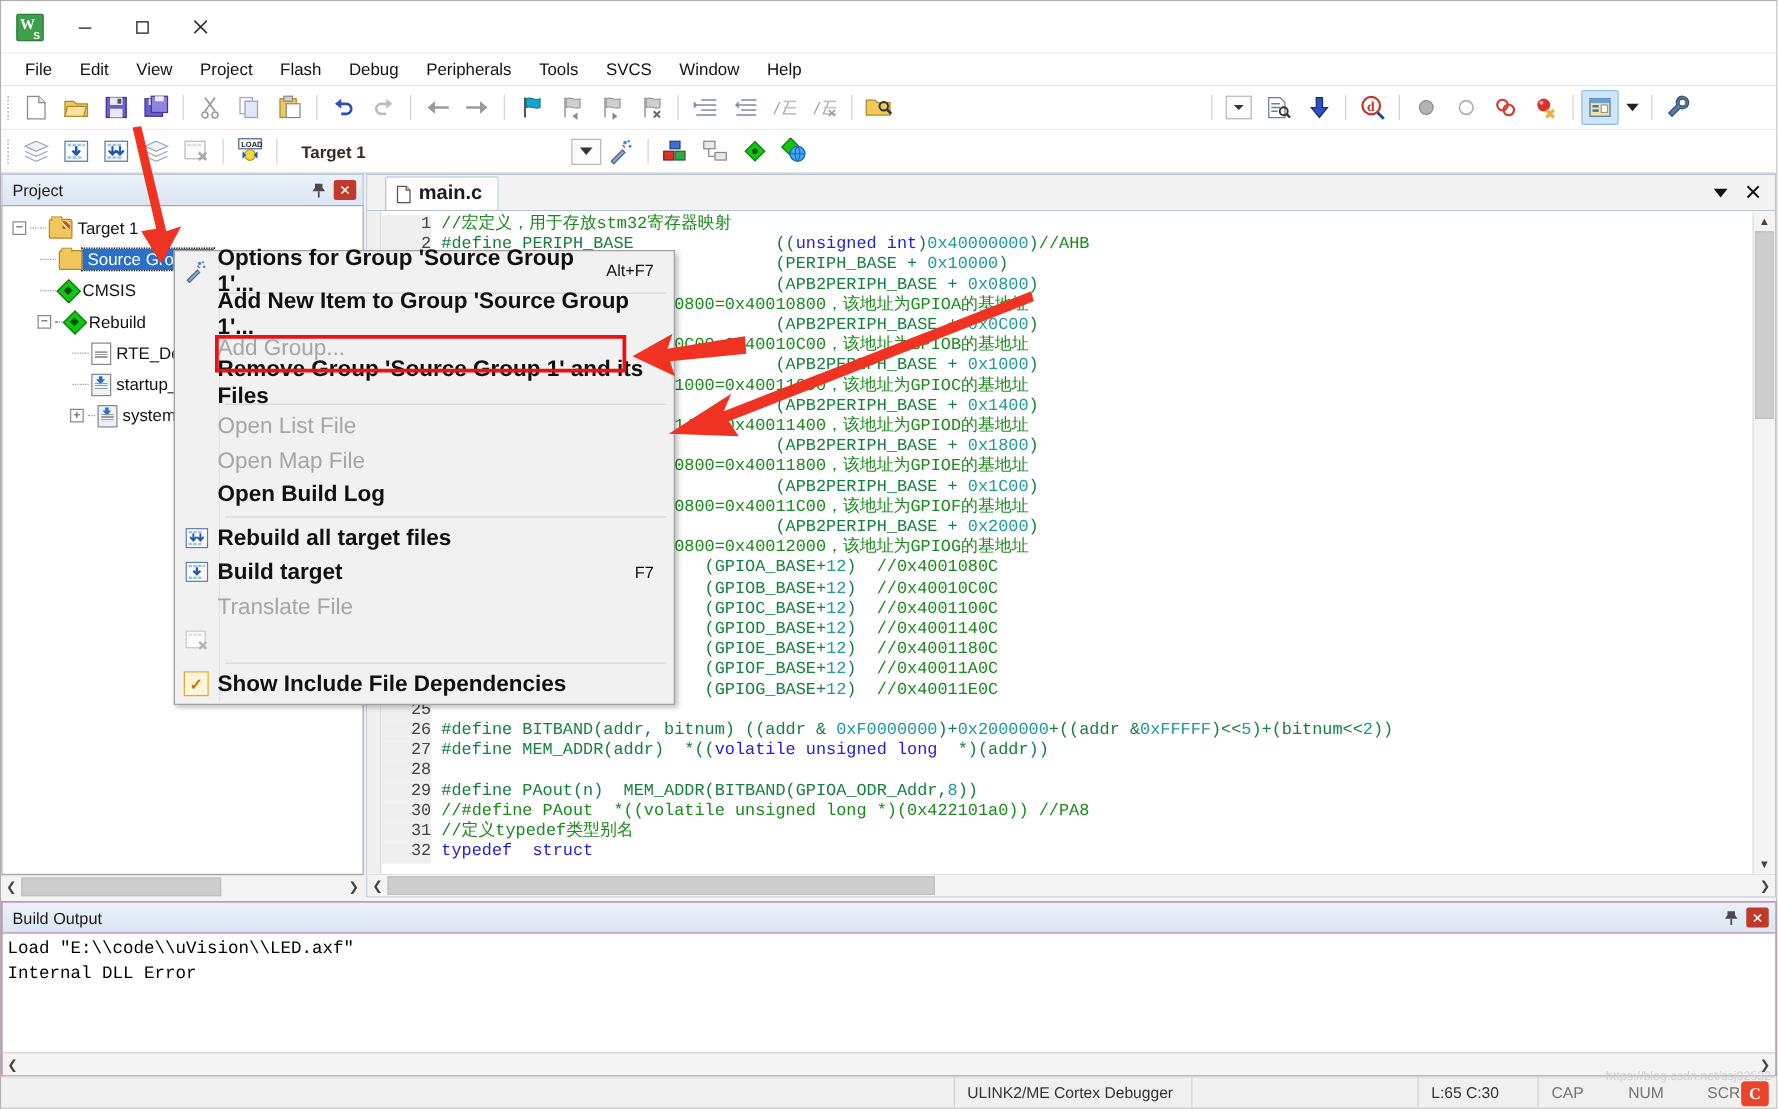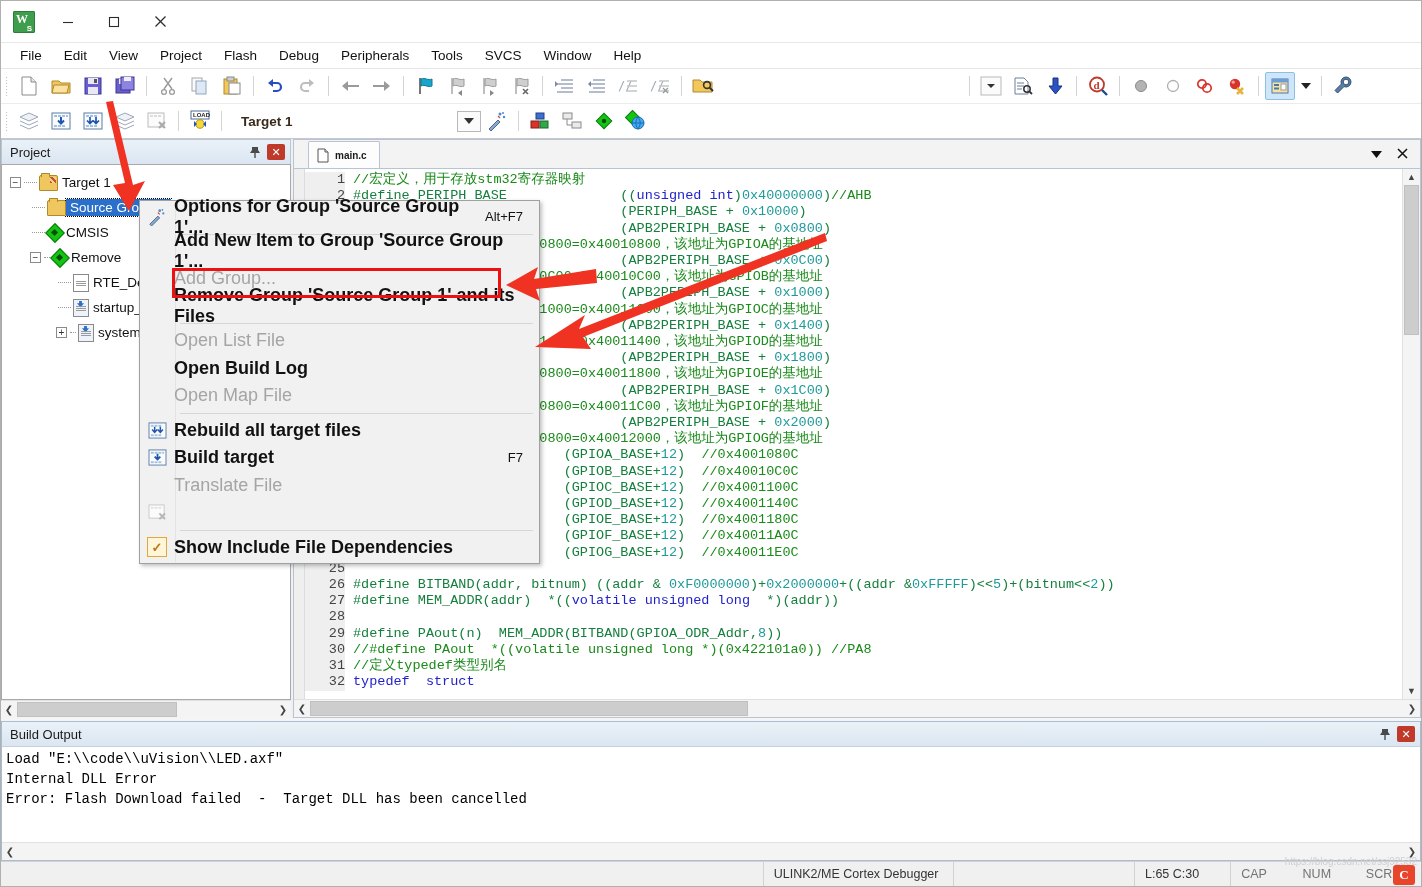--- a/index.html
+++ b/index.html
@@ -165,21 +165,21 @@
     height:28px;flex:0 0 28px;background:#f3f3f3;
     display:flex;align-items:flex-end;position:relative;
     border-bottom:1px solid #b6c4d4;
   }
   .tab{
     height:26px;margin-left:14px;padding:0 12px 0 8px;
     background:#fdfdfd;border:1px solid #b6c4d4;border-bottom:none;
     display:flex;align-items:center;gap:6px;
     border-radius:2px 2px 0 0;
   }
-  .tab-lab{font-size:10px;font-weight:bold;color:#1a1a1a;}
+  .tab-lab{font-size:16px;font-weight:bold;color:#1a1a1a;}
   .tabbar-right{margin-left:auto;display:flex;align-items:center;gap:10px;padding-right:10px;height:100%;}
   .tab-ctrl{font-size:13px;color:#222;width:16px;text-align:center;}
   .code-area{
     flex:1;display:flex;min-height:0;position:relative;background:#fff;overflow:hidden;
   }
   .gutter{
     width:10px;flex:0 0 10px;background:#efefef;border-right:1px solid #dcdcdc;
   }
   .code-scroll{flex:1;position:relative;overflow:hidden;}
   pre.code{
@@ -704,21 +704,21 @@
           <div class="tlabel">CMSIS</div>
         </div>
 
         <div class="tnode" style="padding-left:28px">
           <div class="expander">−</div>
           <div class="dots" style="width:6px"></div>
           <div class="ico-diamond">
               <i></i>
               <b></b>
             </div>
-          <div class="tlabel">Remove</div>
+          <div class="tlabel">Rebuild</div>
         </div>
 
         <div class="tnode" style="padding-left:56px">
           <div class="dots"></div>
           <div class="ico-file"></div>
           <div class="tlabel">RTE_Device.h</div>
         </div>
 
         <div class="tnode" style="padding-left:56px">
           <div class="dots"></div>
@@ -827,21 +827,21 @@
     <div class="build-head">
       <div class="panel-title">Build Output</div>
       <div class="pin-btn">
         <svg width="12" height="13" viewBox="0 0 12 13">
             <path d="M3 1h6v3l2 3H1l2-3z" fill="#4a4a4a"></path>
             <path d="M6 7v5" stroke="#4a4a4a" stroke-width="1.4"></path>
           </svg>
       </div>
       <div class="close-btn">✕</div>
     </div>
-    <div class="build-body"><div>Load "E:\\code\\uVision\\LED.axf"</div><div>Internal DLL Error</div><div>Error: Flash Download failed  -  Target DLL has been cancelled</div></div>
+    <div class="build-body"><div>Load "E:\\code\\uVision\\LED.axf"</div><div>Internal DLL Error</div></div>
     <div class="hscroll">
       <div class="hs-arrow">❮</div>
       <div class="hs-track"></div>
       <div class="hs-arrow">❯</div>
     </div>
   </div>
 
   <div class="statusbar">
     <div style="width:810px"></div>
     <div class="sb-cell" style="width:180px">ULINK2/ME Cortex Debugger</div>
@@ -898,26 +898,26 @@
 
     <div class="msep"></div>
 
     <div class="mi">
       <div class="micon"></div>
       <div class="mlab dis">Open List File</div>
       <div class="macc"></div>
     </div>
     <div class="mi">
       <div class="micon"></div>
+      <div class="mlab dis">Open Map File</div>
+      <div class="macc"></div>
+    </div>
+    <div class="mi">
+      <div class="micon"></div>
       <div class="mlab">Open Build Log</div>
-      <div class="macc"></div>
-    </div>
-    <div class="mi">
-      <div class="micon"></div>
-      <div class="mlab dis">Open Map File</div>
       <div class="macc"></div>
     </div>
 
     <div class="msep"></div>
 
     <div class="mi">
       <div class="micon">
         <svg width="19" height="17" viewBox="0 0 20 18">
             <rect x="1" y="1" width="18" height="16" fill="#fbfbfb" stroke="#5a7da8"></rect>
             <g fill="#9ec3e6">

